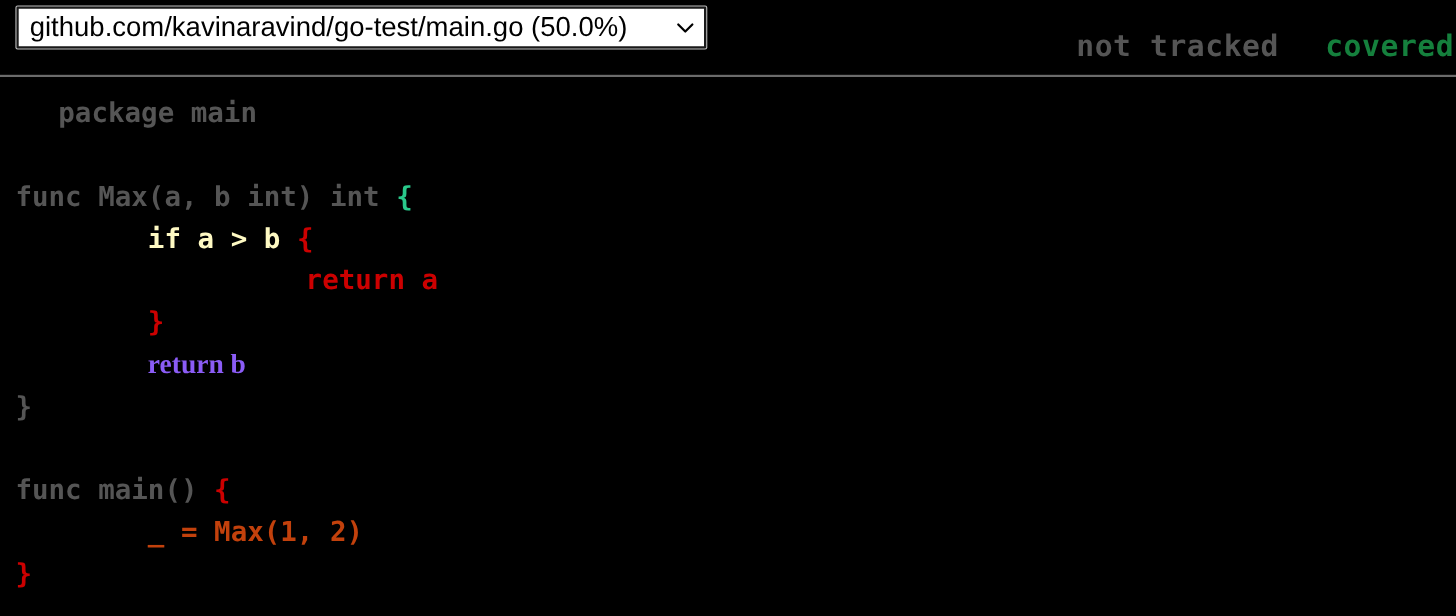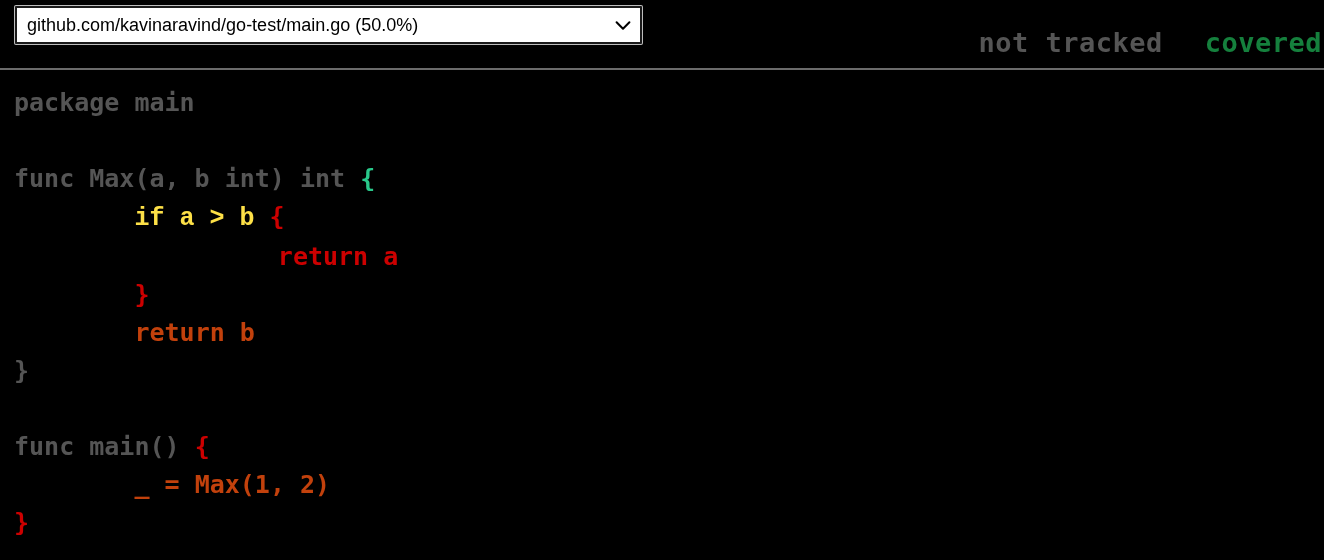--- a/index.html
+++ b/index.html
@@ -40,21 +40,21 @@
     border-radius: 1px;
     display: flex;
     align-items: center;
     padding: 0 6px 0 10px;
     cursor: pointer;
   }
   #file-select-label {
     flex: 1 1 auto;
     color: #000000;
     font-family: "Liberation Sans", sans-serif;
-    font-size: 18px;
+    font-size: 25px;
     line-height: 26px;
     white-space: nowrap;
     overflow: hidden;
   }
   #chevron {
     flex: 0 0 auto;
     width: 22px;
     height: 22px;
     margin-left: 4px;
     display: block;
@@ -111,25 +111,25 @@
   </div>
 
   <div id="legend">
     <span class="legend-item" style="color: rgb(85, 85, 85);">not tracked</span>
     <span class="legend-item" style="color: #15803d;">covered</span>
   </div>
 
 </div>
 
 <div id="code-pane">
-  <pre id="code"><span style="color: rgb(85, 85, 85);">package main</span>
+  <pre id="code"><span style="color: rgb(85, 85, 85); margin-left: 39px;">package main</span>
 <span style="color: rgb(85, 85, 85);"></span>
 <span style="color: rgb(85, 85, 85); margin-top: 47px;">func Max(a, b int) int </span><span style="color: rgb(41, 200, 138);">{</span>
-<span style="color: rgb(85, 85, 85);">	</span><span style="color: #fde047; font-family: Liberation Mono, monospace;">if a &gt; b </span><span style="color: rgb(204, 0, 0);">{</span>
+<span style="color: rgb(85, 85, 85);">	</span><span style="color: #fef9c3;">if a &gt; b </span><span style="color: rgb(204, 0, 0);">{</span>
 <span style="color: rgb(85, 85, 85);">		</span><span style="color: rgb(204, 0, 0); margin-left: 23px;">return a</span>
 <span style="color: rgb(85, 85, 85);">	</span><span style="color: rgb(204, 0, 0);">}</span>
-<span style="color: rgb(85, 85, 85);">	</span><span style="color: #c2410c;">return b</span>
+<span style="color: rgb(85, 85, 85);">	</span><span style="color: #8b5cf6; font-family: Liberation Serif, serif;">return b</span>
 <span style="color: rgb(85, 85, 85);">}</span>
 <span style="color: rgb(85, 85, 85);"></span>
 <span style="color: rgb(85, 85, 85);">func main() </span><span style="color: rgb(204, 0, 0);">{</span>
 <span style="color: rgb(85, 85, 85);">	</span><span style="color: #c2410c;">_ = Max(1, 2)</span>
 <span style="color: rgb(204, 0, 0);">}</span></pre>
 </div>
 
 </body></html>

